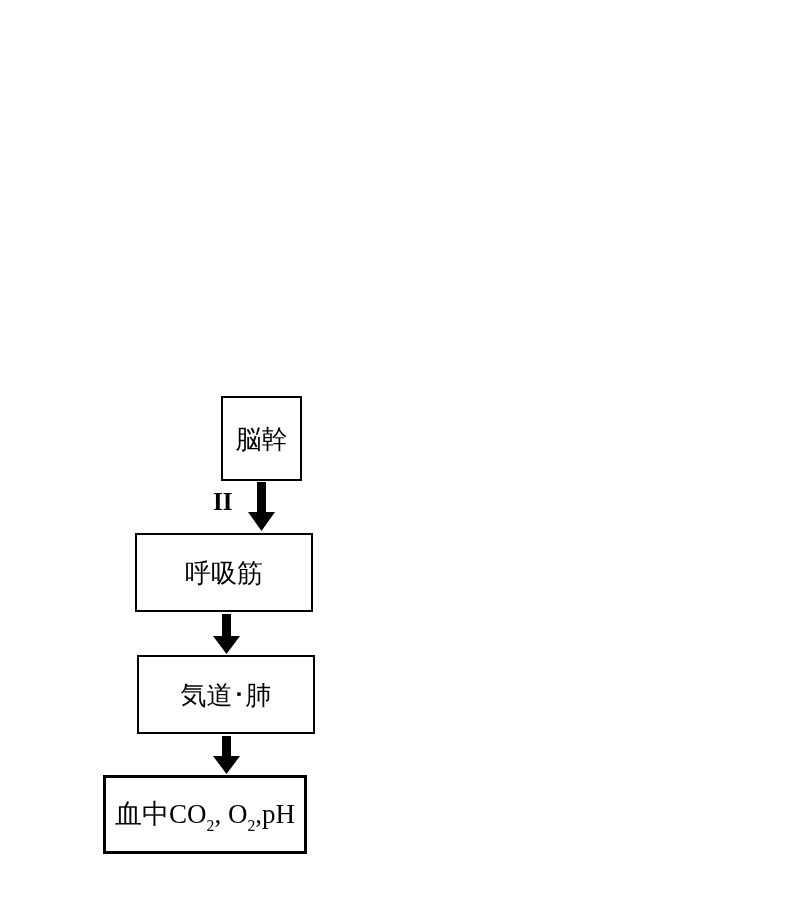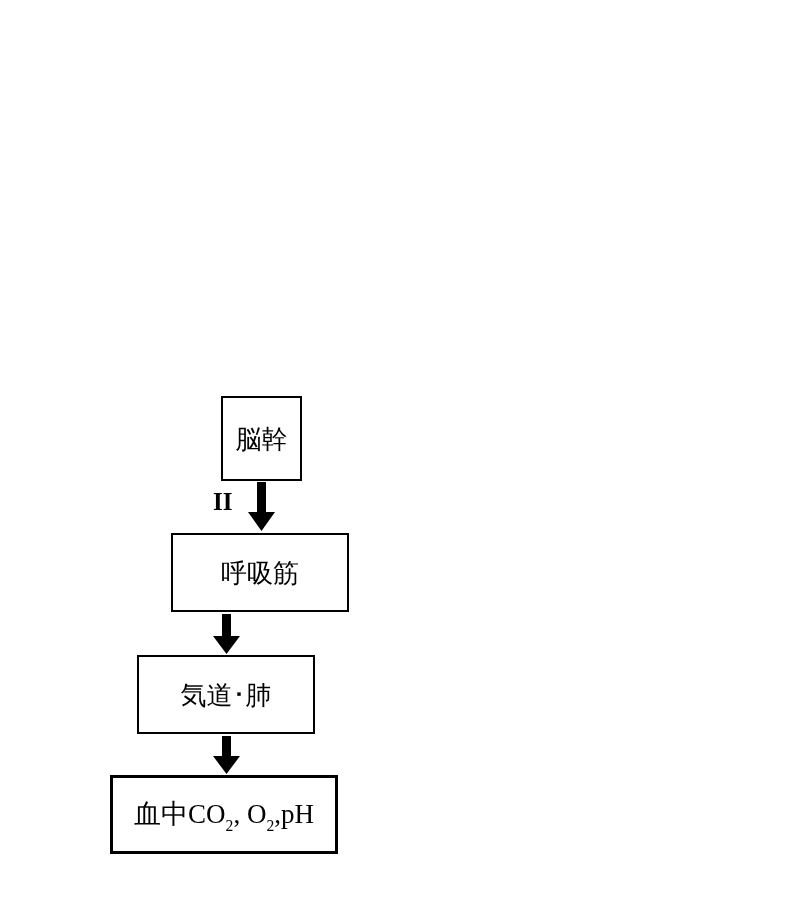--- a/index.html
+++ b/index.html
@@ -26,27 +26,27 @@
     align-items: center;
     justify-content: center;
     font-size: 26px;
     line-height: 1;
     white-space: nowrap;
   }
   .node-brainstem {
     left: 221px; top: 396px; width: 81px; height: 85px;
   }
   .node-respiratory-muscles {
-    left: 135px; top: 533px; width: 178px; height: 79px; margin-left: 36px;
+    left: 135px; top: 533px; width: 178px; height: 79px;
   }
   .node-airway-lungs {
     left: 137px; top: 655px; width: 178px; height: 79px;
   }
   .node-blood-gases {
-    left: 110px; top: 775px; width: 228px; height: 79px;
+    left: 103px; top: 775px; width: 204px; height: 79px;
     border-width: 3px;
     font-family: "Liberation Serif", serif;
     font-size: 27px;
   }
   .node-blood-gases sub {
     font-size: 0.58em;
     line-height: 0;
     position: relative;
     top: 0.12em;
   }

